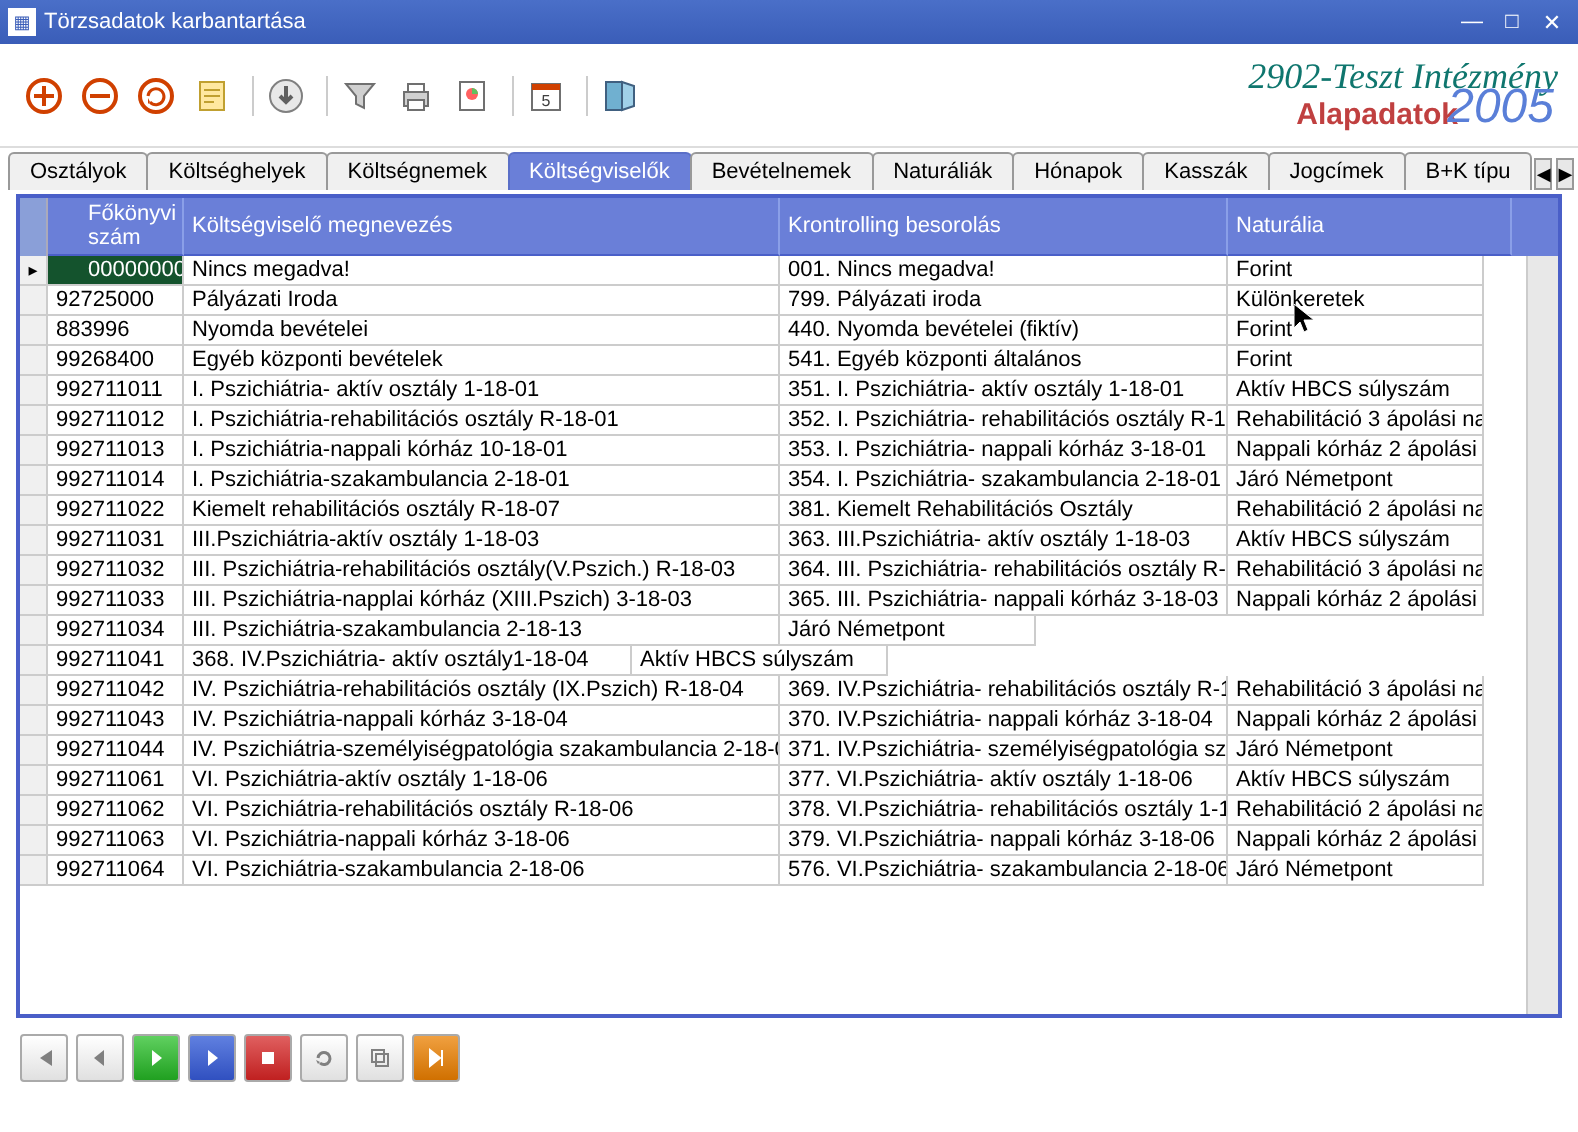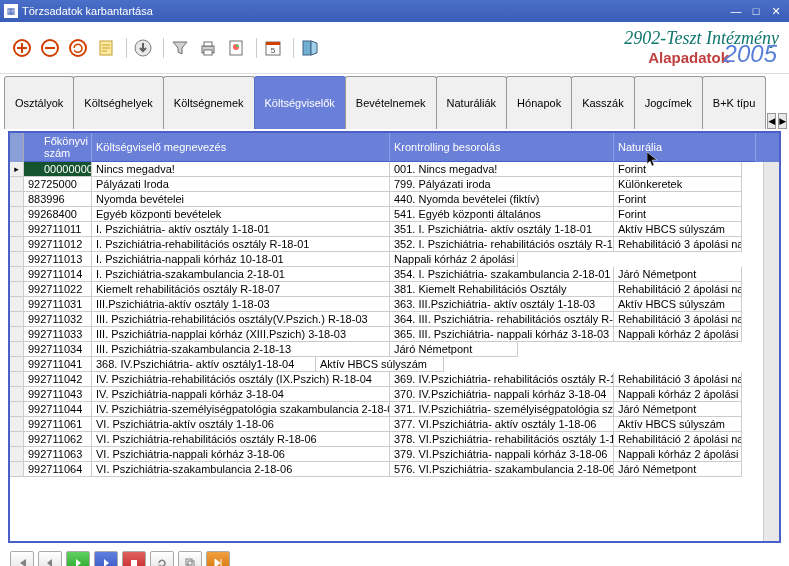--- a/index.html
+++ b/index.html
@@ -13,21 +13,21 @@
   .toolbar { background: #fff; padding: 6px 10px; display: flex; align-items: center; border-bottom: 1px solid #ddd; }
   .tbtn { width: 24px; height: 24px; margin-right: 4px; display: flex; align-items: center; justify-content: center; cursor: pointer; border-radius: 2px; }
   .tbtn svg { width: 20px; height: 20px; }
   .tsep { width: 1px; height: 20px; background: #ccc; margin: 0 4px; }
   .toolbar .rightinfo { margin-left: auto; text-align: right; }
   .toolbar .orgname { color: #0f766e; font-size: 18px; font-style: italic; font-family: Liberation Serif, serif; }
   .toolbar .sublabel { color: #c04040; font-size: 15px; font-weight: bold; margin-right: 50px; display: inline-block; }
   .toolbar .year { color: #5a7fd8; font-size: 24px; font-style: italic; position: absolute; right: 12px; top: 40px; }
   
   .tabs { display: flex; background: #fff; padding: 2px 4px 0 4px; align-items: flex-end; }
-  .tab { padding: 20px 10px; font-size: 11px; border: 1px solid #999; border-bottom: none; margin-right: -1px; background: #f0f0f0; cursor: pointer; border-radius: 3px 3px 0 0; white-space: nowrap; }
+  .tab { padding: 3px 10px; font-size: 11px; border: 1px solid #999; border-bottom: none; margin-right: -1px; background: #f0f0f0; cursor: pointer; border-radius: 3px 3px 0 0; white-space: nowrap; }
   .tab.active { background: #6a7fd8; color: #fff; border-color: #5a6fc8; }
   .tabnav { width: 16px; height: 16px; border: 1px solid #999; background: #e8e8e8; display: flex; align-items: center; justify-content: center; font-size: 9px; cursor: pointer; margin-left: 2px; }
   .tabspace { flex: 1; }
   
   .gridwrap { margin: 2px 8px; border: 2px solid #4a5fc8; height: 412px; display: flex; flex-direction: column; background: #fff; }
   .gridhead { display: flex; background: #6a7fd8; color: #fff; font-size: 11px; }
   .gridhead .hcell { padding: 2px 4px; border-right: 1px solid #8a9fe8; border-bottom: 1px solid #4a5fc8; display: flex; align-items: center; }
   .gridhead .hcorner { width: 14px; background: #8a9fd8; border-right: 1px solid #aab; }
   .gridbody { flex: 1; overflow-y: auto; overflow-x: hidden; position: relative; }
   .row { display: flex; font-size: 11px; color: #000; height: 15px; }
@@ -205,20 +205,21 @@
           <div class="rowind"></div>
           <div class="cell c0">992711012</div>
           <div class="cell c1">I. Pszichiátria-rehabilitációs osztály           R-18-01</div>
           <div class="cell c2">352. I. Pszichiátria- rehabilitációs osztály R-18-</div>
           <div class="cell c3">Rehabilitáció 3 ápolási na</div>
         </div>
         <div class="row">
           <div class="rowind"></div>
           <div class="cell c0">992711013</div>
           <div class="cell c1">I. Pszichiátria-nappali kórház                    10-18-01</div>
+          <div class="cell c2">353. I. Pszichiátria- nappali kórház 3-18-01</div>
           <div class="cell c3">Nappali kórház 2 ápolási n</div>
         </div>
         <div class="row">
           <div class="rowind"></div>
           <div class="cell c0">992711014</div>
           <div class="cell c1">I. Pszichiátria-szakambulancia                   2-18-01</div>
           <div class="cell c2">354. I. Pszichiátria- szakambulancia  2-18-01</div>
           <div class="cell c3">Járó Németpont</div>
         </div>
         <div class="row">

